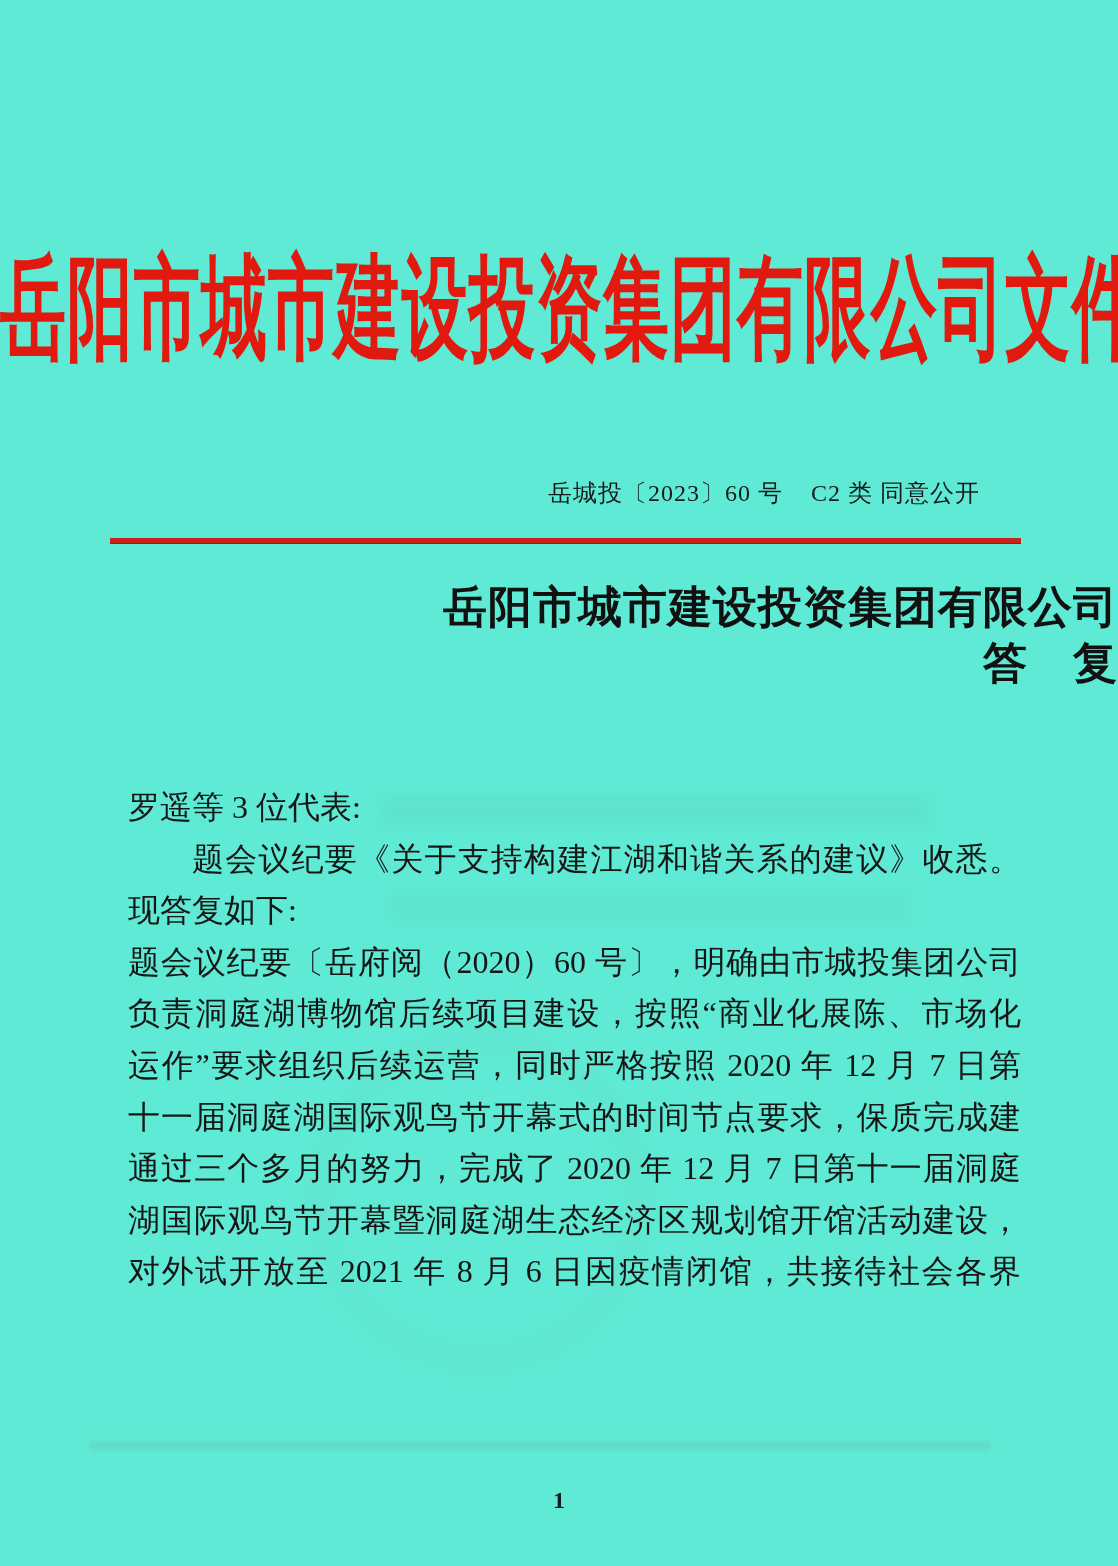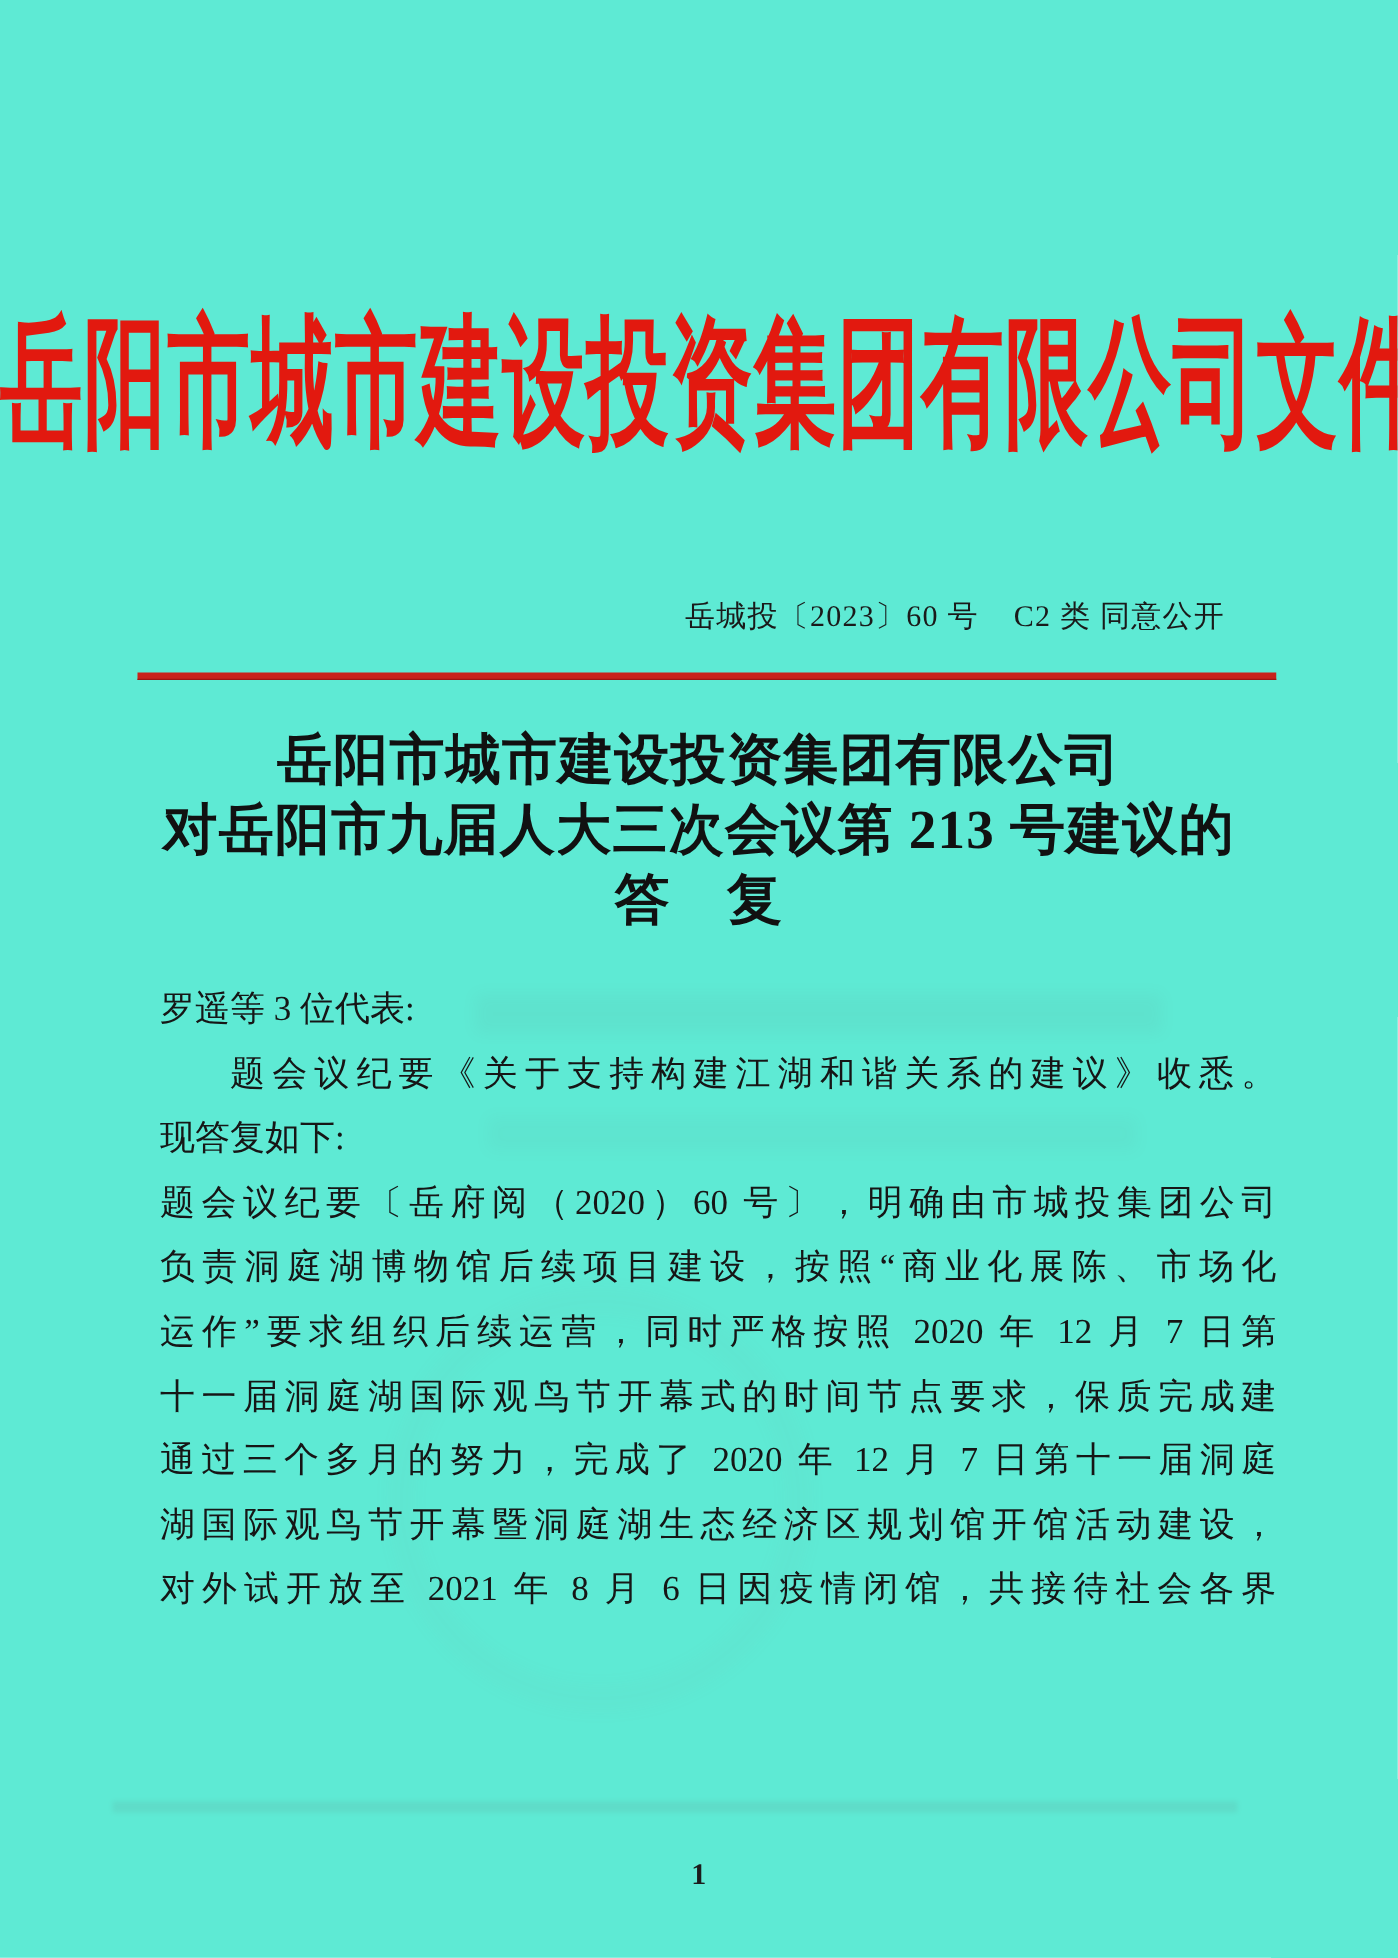--- a/index.html
+++ b/index.html
@@ -83,28 +83,28 @@
     position: absolute;
     top: 580px; left: 0;
     width: 100%;
     text-align: center;
     font-size: 44px;
     font-weight: bold;
     line-height: 56px;
     color: #111;
     letter-spacing: 1px;
   }
-  .doc-title .t-line { white-space: nowrap; }
+  .doc-title .t-line { white-space: nowrap; text-align: right; }
 
   
   .body-text {
     position: absolute;
     left: 128px; top: 782px;
     width: 893px;
-    font-size: 28px;
+    font-size: 32px;
     line-height: 51.6px;
     color: #161616;
   }
   .b-line {
     height: 51.6px;
     white-space: nowrap;
   }
   .b-line.just {
     text-align: justify;
     text-align-last: justify;
@@ -137,21 +137,20 @@
   </div>
 
   <div class="doc-line">
     <span class="doc-number">岳城投〔2023〕60 号</span><span>C2 类 同意公开</span>
   </div>
 
   <div class="red-rule"></div>
 
   <div class="doc-title">
     <div class="t-line">岳阳市城市建设投资集团有限公司</div>
-    <div class="t-line">对岳阳市九届人大三次会议第 213 号建议的</div>
     <div class="t-line">答　复</div>
   </div>
 
   <div class="body-text">
     <div class="b-line">罗遥等 3 位代表:</div>
     <div class="b-line indent just">题会议纪要《关于支持构建江湖和谐关系的建议》收悉。</div>
     <div class="b-line">现答复如下:</div>
     <div class="b-line just">题会议纪要〔岳府阅（2020）60 号〕，明确由市城投集团公司</div>
     <div class="b-line just">负责洞庭湖博物馆后续项目建设，按照“商业化展陈、市场化</div>
     <div class="b-line just">运作”要求组织后续运营，同时严格按照 2020 年 12 月 7 日第</div>

